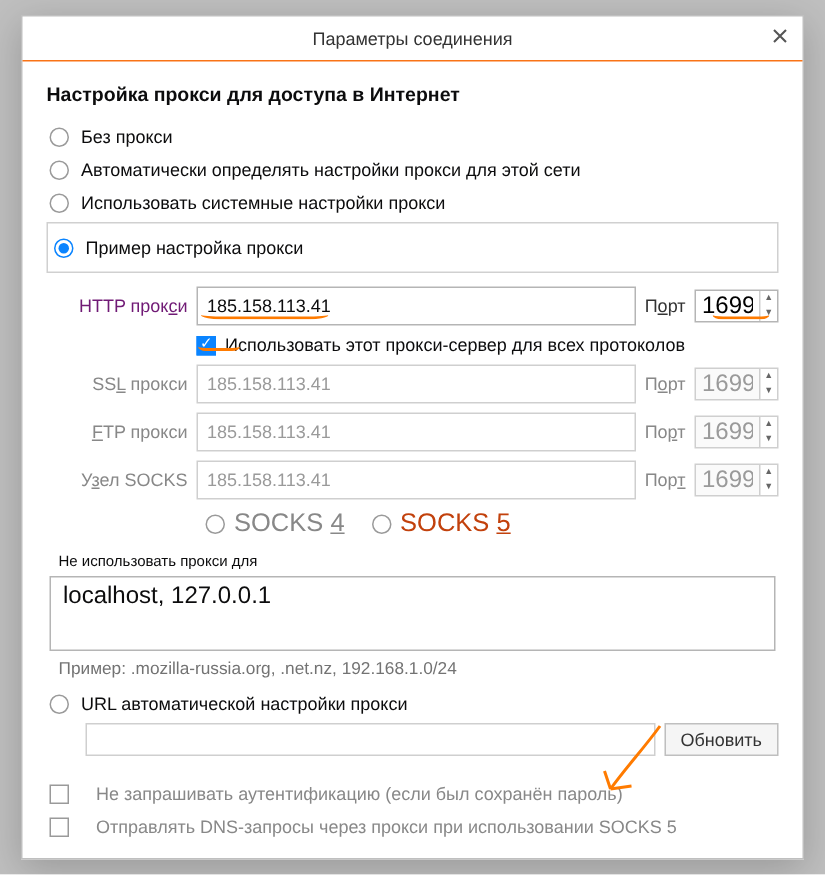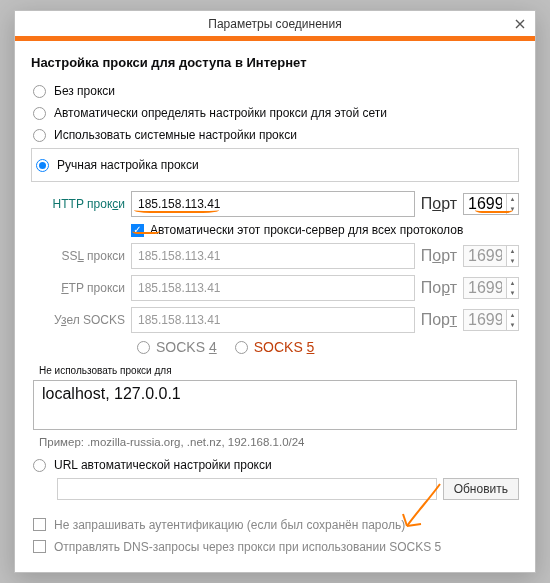--- a/index.html
+++ b/index.html
@@ -1,53 +1,53 @@
 <!DOCTYPE html>
 <html><head>
 <meta charset="utf-8">
 <style>
 * { box-sizing: border-box; margin: 0; padding: 0; }
 body { font-family: "Segoe UI", Arial, sans-serif; font-size: 12px; color: #0c0c0d; background: #f5f5f5; width: 550px; height: 583px; overflow: hidden; position: relative; }
 .overlay { position: absolute; inset: 0; background: rgba(30,30,30,0.25); }
 .modal { position: absolute; left: 14px; right: 14px; top: 10px; bottom: 10px; background: #fff; border: 1px solid #bfbfbf; box-shadow: 0 6px 24px rgba(0,0,0,0.2); display: flex; flex-direction: column; }
-.titlebar { display: flex; align-items: center; justify-content: center; height: 30px; border-bottom: 5px solid #f97316; position: relative; font-size: 12px; color: #333; }
+.titlebar { display: flex; align-items: center; justify-content: center; height: 30px; border-bottom: 1px solid #f97316; position: relative; font-size: 12px; color: #333; }
 .titlebar .close { position: absolute; right: 6px; top: 4px; width: 18px; height: 18px; display: flex; align-items: center; justify-content: center; cursor: pointer; color: #5a5a5a; }
 .content { padding: 14px 16px 10px 16px; flex: 1; overflow: hidden; }
 h4 { font-size: 13px; font-weight: 600; margin-bottom: 10px; }
 .radio-row { display: flex; align-items: center; gap: 8px; padding: 4px 0 4px 2px; font-size: 12px; color: #0c0c0d; }
 .radio { width: 13px; height: 13px; border: 1px solid #9a9a9a; border-radius: 50%; display: inline-flex; align-items: center; justify-content: center; background: #fff; }
 .radio.sel { border-color: #0a84ff; }
 .radio.sel::after { content: ""; width: 7px; height: 7px; background: #0a84ff; border-radius: 50%; }
 .fieldset-box { border: 1px solid #d0d0d0; margin: 2px 0 6px 0; padding: 5px 6px 5px 4px; }
 .proxy-table { width: 100%; margin-top: 4px; }
 .prow { display: flex; align-items: center; gap: 6px; padding: 3px 0 3px 4px; }
-.plabel { width: 90px; text-align: right; font-size: 12px; color: #0f766e; }
+.plabel { width: 90px; text-align: right; font-size: 12px; color: #701a75; }
 .plabel u { text-decoration: underline; }
 .plabel.dis { color: #888; }
 .pinput { flex: 1; height: 22px; border: 1px solid #b5b5b5; padding: 12px 6px; font-size: 12px; color: #0c0c0d; background: #fff; }
 .pinput.dis { color: #9a9a9a; border-color: #cfcfcf; background: #fff; }
-.portlbl { font-size: 16px; color: #333; }
+.portlbl { font-size: 12px; color: #333; }
 .portlbl.dis { color: #888; }
 .portwrap { display: flex; align-items: center; border: 1px solid #b5b5b5; height: 22px; width: 56px; }
 .portwrap.dis { border-color: #cfcfcf; }
 .port { width: 42px; height: 20px; border: none; padding: 0 4px; font-size: 16px; text-align: left; }
 .port.dis { color: #9a9a9a; }
 .spin { width: 12px; display: flex; flex-direction: column; }
 .spin div { height: 10px; display: flex; align-items: center; justify-content: center; font-size: 6px; color: #666; border-left: 1px solid #cfcfcf; }
 .chkrow { display: flex; align-items: center; gap: 6px; padding: 3px 0 3px 100px; font-size: 12px; }
 .chk { width: 13px; height: 13px; border: 1px solid #9a9a9a; background: #fff; display: inline-flex; align-items: center; justify-content: center; font-size: 10px; line-height: 1; }
 .chk.on { background: #0a84ff; border-color: #0a84ff; color: #fff; }
-.socks-row { display: flex; align-items: flex-start; gap: 18px; padding: 3px 0 6px 106px; font-size: 14px; color: #333; }
+.socks-row { display: flex; align-items: flex-start; gap: 18px; padding: 3px 0 6px 106px; font-size: 17px; color: #333; }
 .noproxy-label { font-size: 10px; padding: 4px 0 4px 8px; }
 .noproxy-box { border: 1px solid #b5b5b5; height: 50px; padding: 4px 8px; font-size: 16px; color: #0c0c0d; margin: 0 2px 6px 2px; }
 .example { font-size: 11.5px; color: #737373; padding: 0 0 6px 8px; }
 .urlrow { display: flex; align-items: center; gap: 6px; padding: 2px 0 4px 4px; }
 .urlinput { flex: 1; height: 22px; border: 1px solid #cfcfcf; background: #fff; }
 .btn { height: 22px; padding: 0 10px; border: 1px solid #bfbfbf; background: #f5f5f5; font-size: 12px; color: #333; cursor: pointer; }
-.chkrow2 { display: flex; align-items: flex-start; gap: 8px; padding: 4px 0 4px 2px; font-size: 12px; color: #888; }
+.chkrow2 { display: flex; align-items: flex-end; gap: 18px; padding: 4px 0 4px 2px; font-size: 12px; color: #888; }
 .footer { display: flex; justify-content: flex-end; gap: 6px; padding: 8px 16px 12px 16px; }
 
 .anno { position: absolute; pointer-events: none; }
 .underline1 { border-bottom: 2px solid #ff7b00; border-radius: 50%/8px; height: 6px; }
 .arrow-svg { stroke: #ff7b00; stroke-width: 2; fill: none; }
 </style>
 </head>
 <body>
 
 <div class="overlay"></div>
@@ -74,42 +74,42 @@
       <span>Автоматически определять настройки прокси для этой сети</span>
     </div>
     <div class="radio-row">
       <span class="radio"></span>
       <span>Использовать системные настройки прокси</span>
     </div>
 
     <div class="fieldset-box">
       <div class="radio-row" style="padding-left:0;">
         <span class="radio sel"></span>
-        <span>Ручная настройка прокси</span>
+        <span>Пример настройка прокси</span>
       </div>
     </div>
 
     <div class="proxy-table">
 
       <div class="prow">
         <span class="plabel">HTTP прок<u>с</u>и</span>
         <input class="pinput" value="185.158.113.41" style="">
         <span class="portlbl">П<u>о</u>рт</span>
         <div class="portwrap">
           <input class="port" value="16993" style="">
           <div class="spin">
               <div>▲</div>
               <div>▼</div>
             </div>
         </div>
       </div>
 
       <div class="chkrow">
         <span class="chk on">✓</span>
-        <span>Автоматически этот прокси-сервер для всех протоколов</span>
+        <span>Использовать этот прокси-сервер для всех протоколов</span>
       </div>
 
       <div class="prow">
         <span class="plabel dis">SS<u>L</u> прокси</span>
         <input class="pinput dis" disabled="" value="185.158.113.41" style="">
         <span class="portlbl dis">П<u>о</u>рт</span>
         <div class="portwrap dis">
           <input class="port dis" disabled="" value="16993" style="">
           <div class="spin">
               <div>▲</div>

